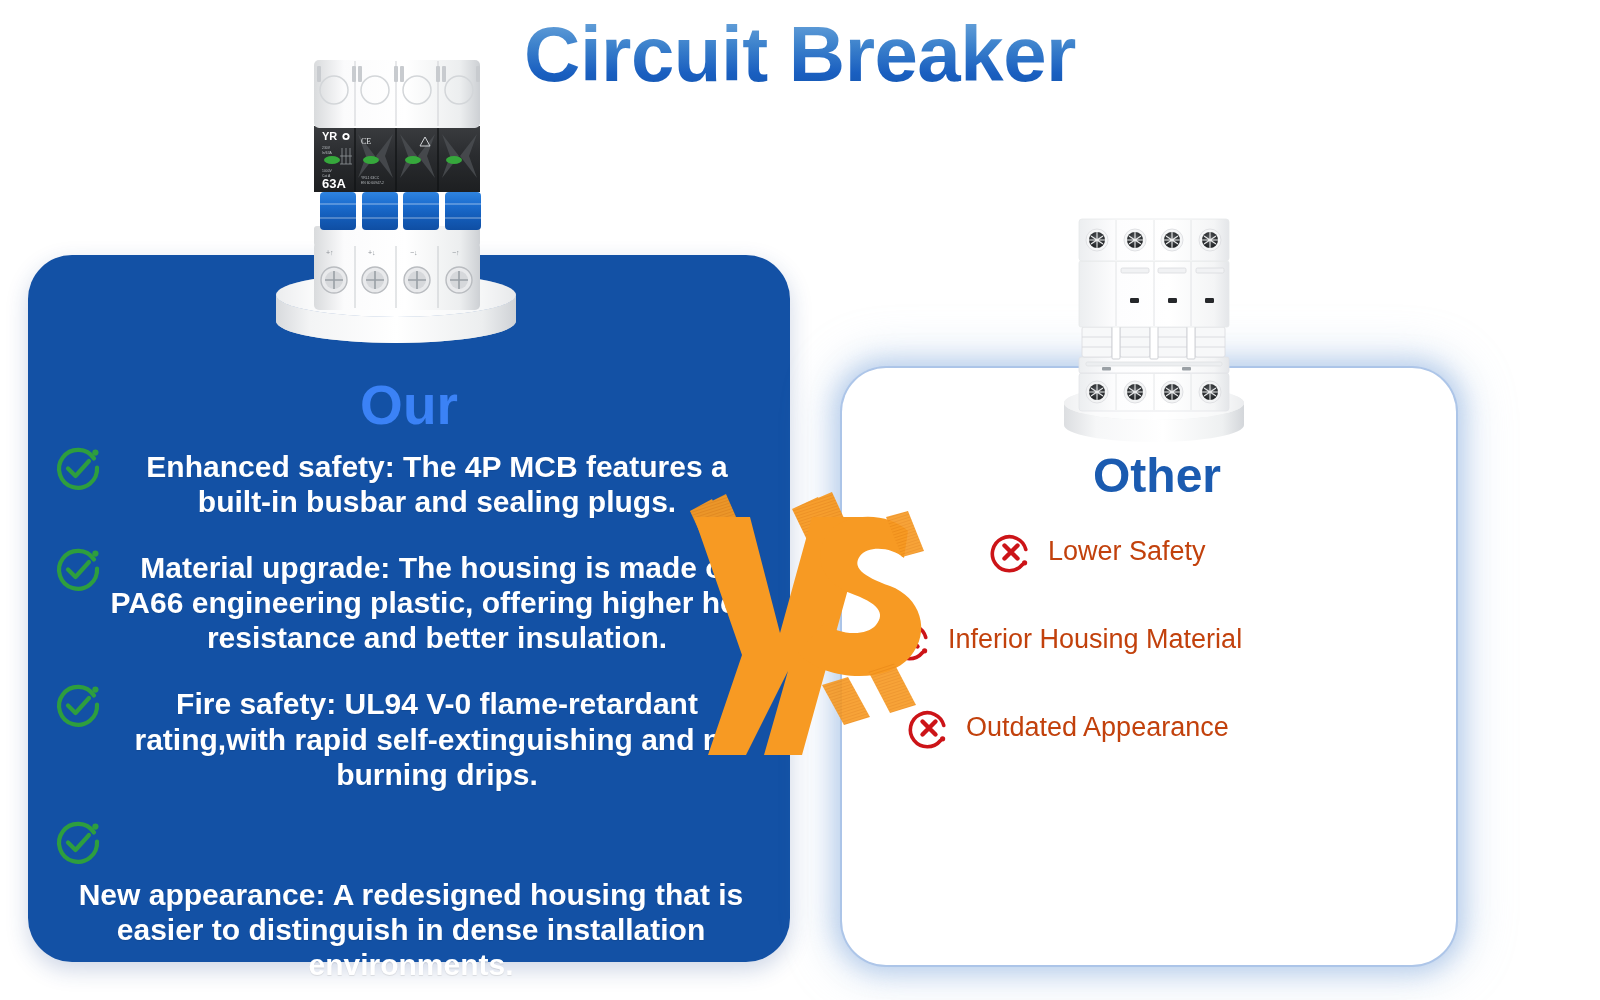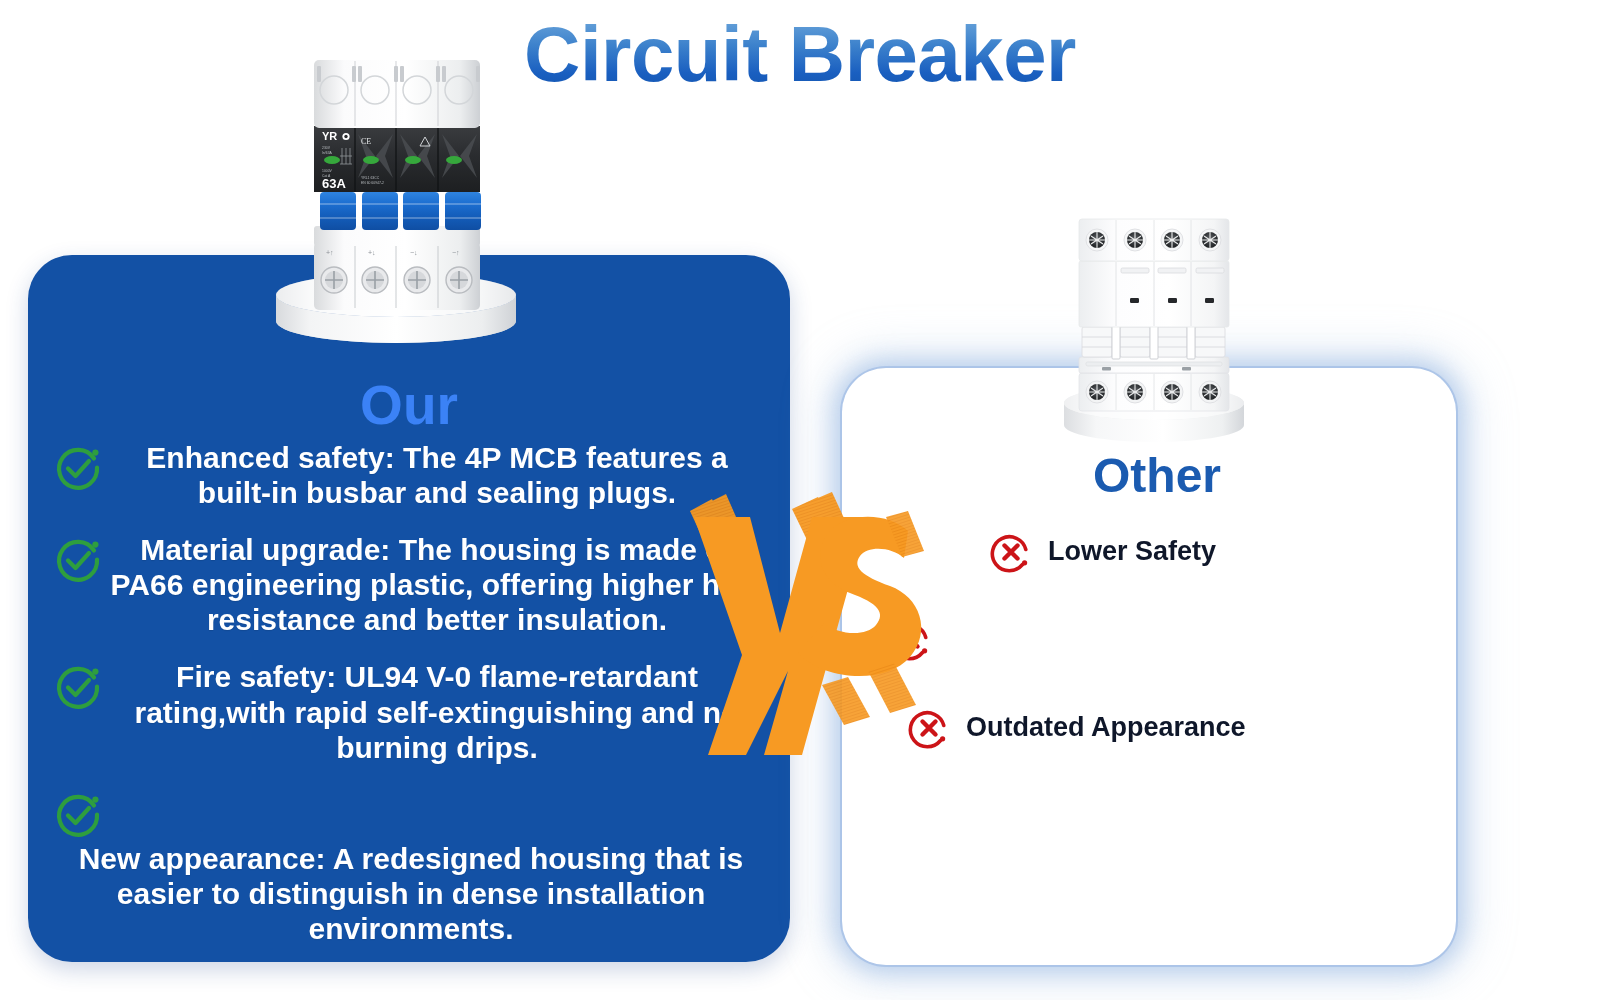--- a/index.html
+++ b/index.html
@@ -110,43 +110,44 @@
   .our-item .txt {
     flex: 1 1 auto;
     color: #ffffff;
     font-size: 30px;
     font-weight: 700;
     line-height: 1.17;
     text-align: center;
     padding-left: 4px;
     padding-right: 2px;
     text-shadow: 0 1px 1px rgba(0,0,0,0.10);
+    margin-top: 9px;
   }
 
   #other-list {
     position: absolute;
     left: 870px;
     top: 508px;
     width: 570px;
     z-index: 30;
   }
   .other-item {
     display: flex;
     align-items: center;
     height: 88px;
   }
   .other-item .ico {
     flex: 0 0 auto;
     width: 46px;
     height: 46px;
   }
   .other-item .txt {
-    color: #0f172a;
+    color: #c2410c;
     font-size: 27px;
-    font-weight: 700;
+    font-weight: 400;
     line-height: 1.1;
     padding-left: 14px;
     white-space: nowrap;
   }
   .oi-0 { padding-left: 118px; }
   .oi-1 { padding-left: 18px; }
   .oi-2 { padding-left: 132px; }
   .oi-3 { padding-left: 36px; text-align: right; }
 
   
@@ -543,20 +544,21 @@
       </svg>
       <div class="txt">Lower Safety</div>
     </div>
 
     <div class="other-item oi-1">
       <svg class="ico" viewBox="0 0 46 46">
         <path d="M34.5 35.5 a17 17 0 1 1 3.3 -15" fill="none" stroke="#cc1418" stroke-width="3.6" stroke-linecap="round"></path>
         <circle cx="36.6" cy="33.8" r="2.6" fill="#cc1418"></circle>
         <path d="M16.5 16.5 L29.5 29.5 M29.5 16.5 L16.5 29.5" fill="none" stroke="#cc1418" stroke-width="4.4" stroke-linecap="round"></path>
       </svg>
+      <div class="txt">Inferior Housing Material</div>
     </div>
 
 
     <div class="other-item oi-3">
       <svg class="ico" viewBox="0 0 46 46">
         <path d="M34.5 35.5 a17 17 0 1 1 3.3 -15" fill="none" stroke="#cc1418" stroke-width="3.6" stroke-linecap="round"></path>
         <circle cx="36.6" cy="33.8" r="2.6" fill="#cc1418"></circle>
         <path d="M16.5 16.5 L29.5 29.5 M29.5 16.5 L16.5 29.5" fill="none" stroke="#cc1418" stroke-width="4.4" stroke-linecap="round"></path>
       </svg>
       <div class="txt">Outdated Appearance</div>

